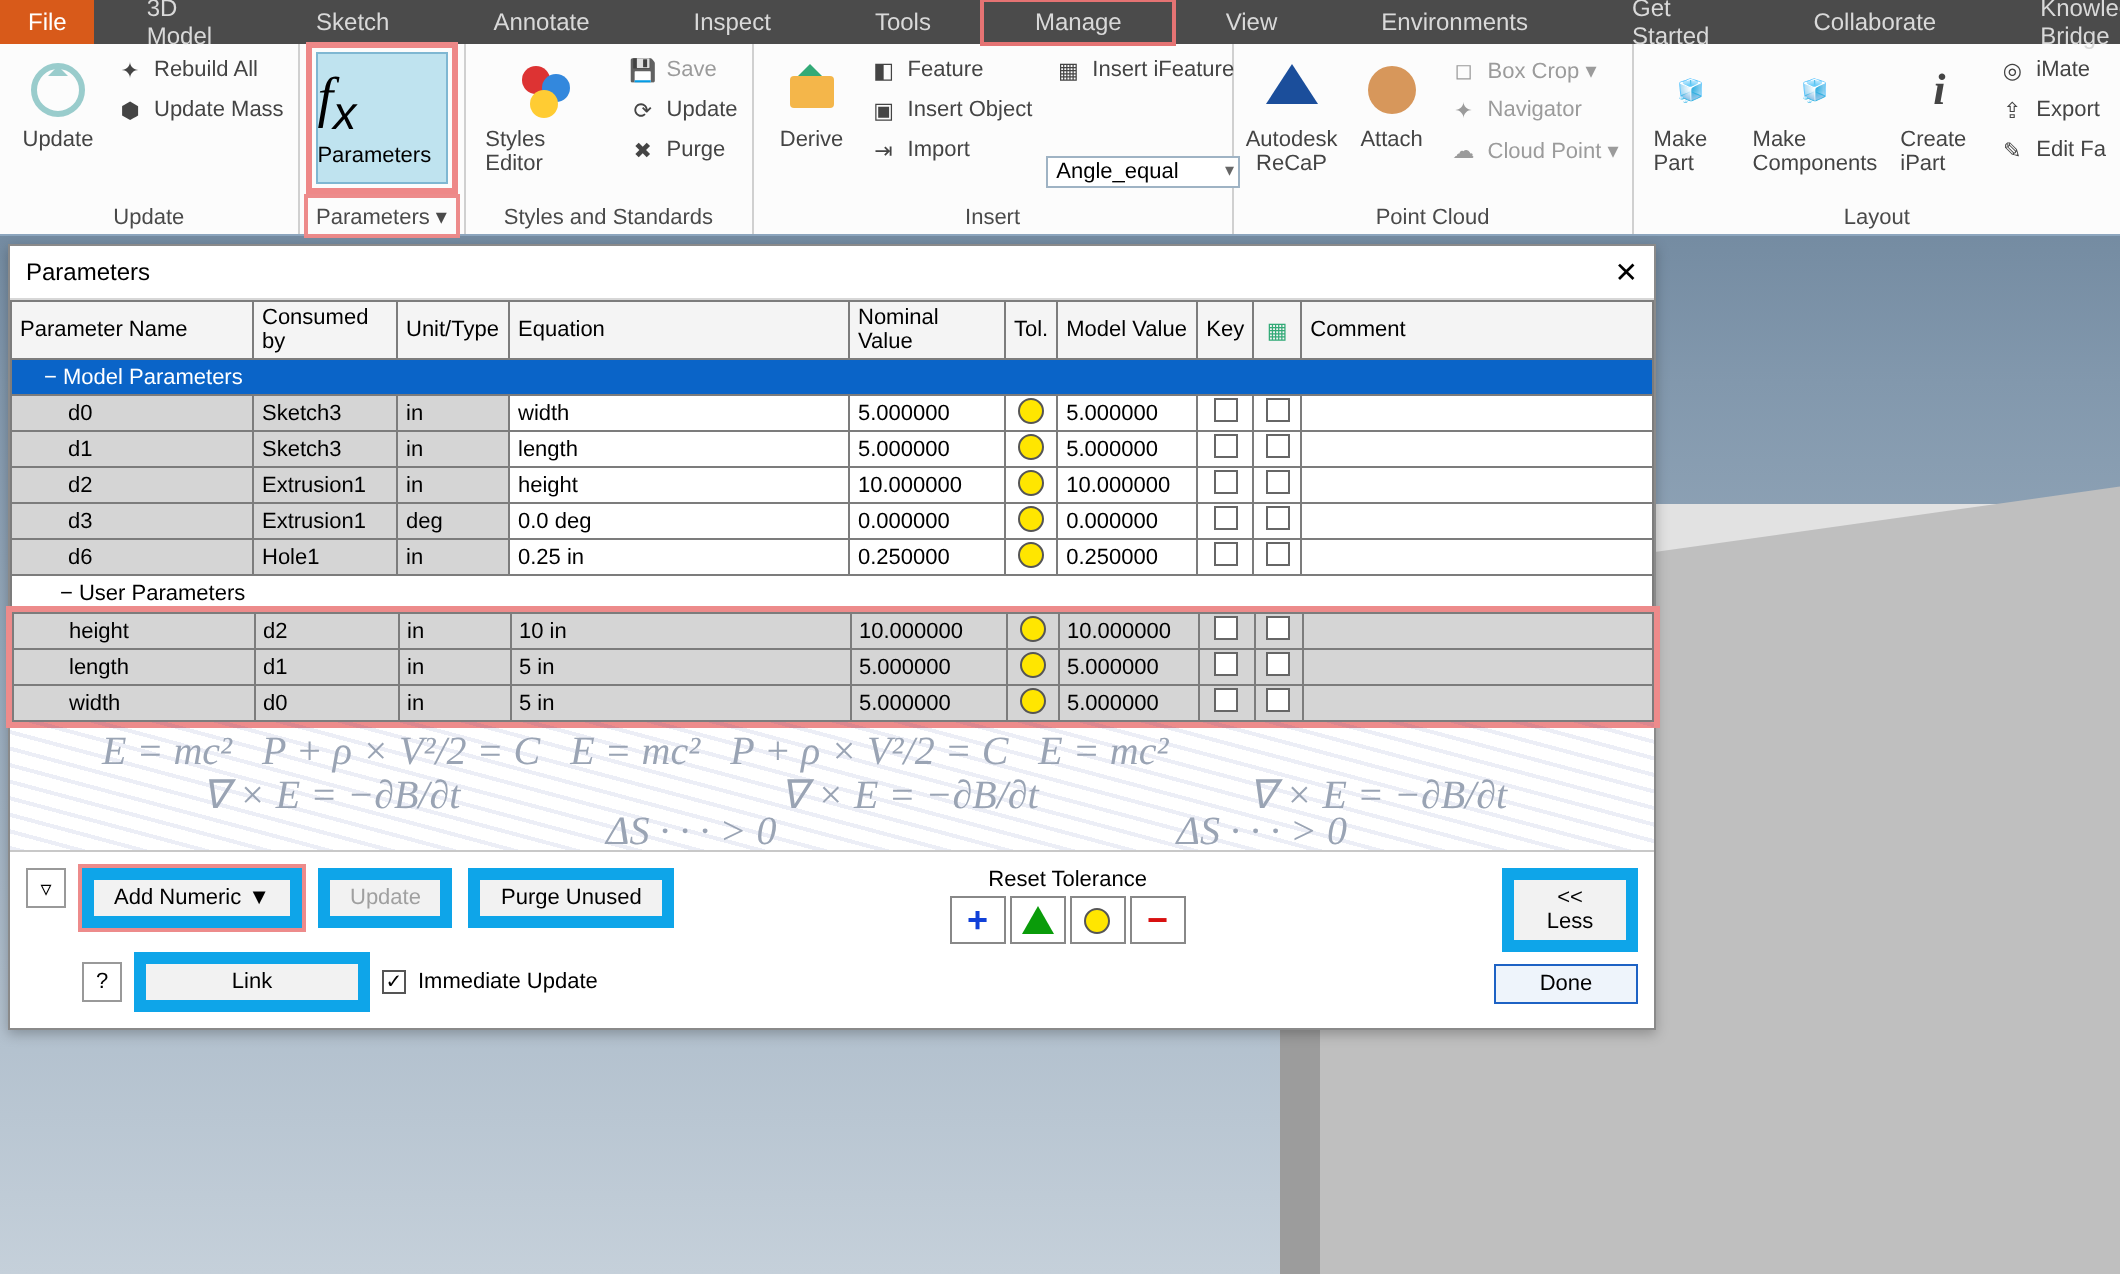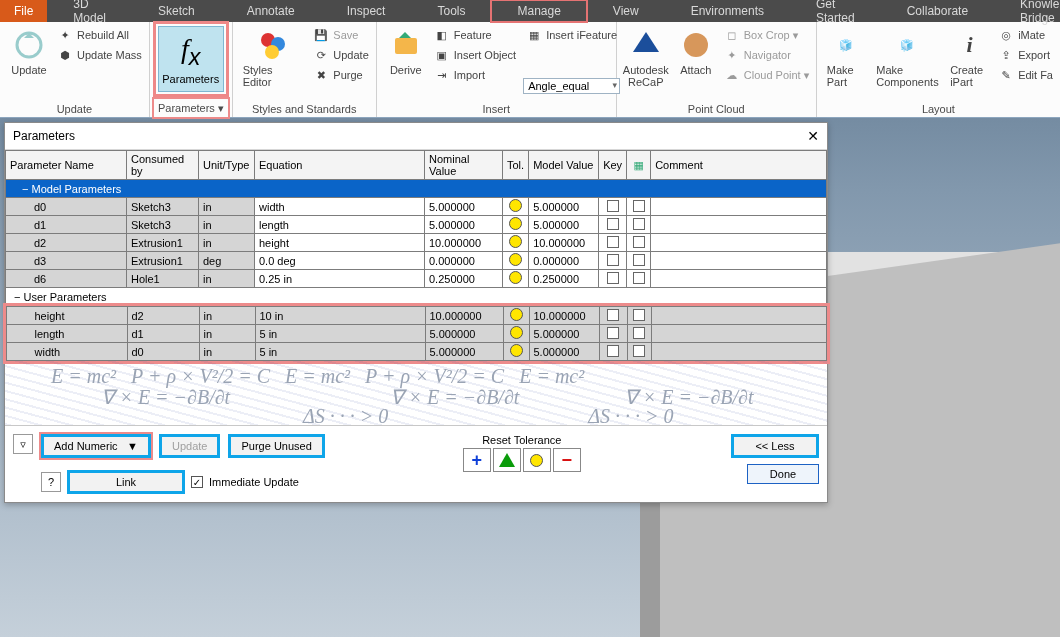--- a/index.html
+++ b/index.html
@@ -14,21 +14,21 @@
 
 .ribbon { height:96px; background:#fcfcfc; border-bottom:1px solid #8da6be; display:flex; }
 .group { border-right:1px solid #d0d0d0; display:flex; flex-direction:column; padding:2px 4px 0; }
 .group-body { flex:1; display:flex; }
 .group-label { text-align:center; font-size:11px; color:#4a4a4a; padding:3px 0 2px; }
 .big-btn { display:flex; flex-direction:column; align-items:center; justify-content:flex-start; padding:4px 6px 0; font-size:11px; color:#444; min-width:50px; }
 .big-btn .icon { width:34px; height:34px; margin-bottom:2px; display:flex; align-items:center; justify-content:center; }
 .small-row { display:flex; align-items:center; gap:4px; font-size:11px; color:#444; padding:1px 3px; white-space:nowrap; }
 .small-row .si { width:16px; height:16px; display:flex; align-items:center; justify-content:center; }
 .col { display:flex; flex-direction:column; justify-content:flex-start; padding-top:2px; gap:2px; }
-.fx-box { width:66px; height:66px; background:#bfe3ef; border:1px solid #7fb7d2; display:flex; flex-direction:column; align-items:center; justify-content:center; outline:3px solid #e88; outline-offset:2px; }
+.fx-box { width:66px; height:66px; background:#bfe3ef; border:1px solid #7fb7d2; display:flex; flex-direction:column; align-items:flex-start; justify-content:center; outline:3px solid #e88; outline-offset:2px; }
 .fx-box .fx { font-family:"Times New Roman",serif; font-style:italic; font-size:28px; }
 .fx-box .lbl { font-size:11px; margin-top:2px; }
 .combo { border:1px solid #9fb3c4; background:#fff; font-size:11px; padding:1px 14px 1px 4px; position:relative;margin-top:32px; }
 .combo::after { content:"▾"; position:absolute; right:2px; font-size:9px; color:#666; }
 .grey { color:#9b9b9b; }
 
 
 .scene { position:absolute; right:0; top:150px; bottom:0; left:520px; }
 .box3d { position:absolute; right:-40px; top:80px; width:500px; height:500px; }
 .box3d div{position:absolute;}
@@ -52,21 +52,21 @@
 .cb { width:12px;height:12px;border:1px solid #666;display:inline-block;background:#fff;}
 .redbox { outline:2px solid #ed8b8b; }
 .redbox-lg { outline:3px solid #ed8b8b; }
 
 .pwin-bg { height:64px; position:relative; overflow:hidden; }
 .pwin-bg::before{content:"";position:absolute;inset:0;background:
  repeating-linear-gradient(15deg,rgba(70,90,170,.10) 0 2px,transparent 2px 8px);}
 .formula { position:absolute; font-family:"Times New Roman",serif; font-style:italic; color:#9aa4b4; font-size:20px; white-space:nowrap;margin-left:36px;}
 
 .pwin-bottom { border-top:1px solid #c8c8c8; padding:8px; display:flex; align-items:flex-start; gap:8px; }
-.btn { border:3px solid #0ea5e9; background:#f2f2f2; font-size:11px; padding:3px 10px; }
+.btn { border:6px solid #0ea5e9; background:#f2f2f2; font-size:11px; padding:3px 10px; }
 .btn.def { border:1.5px solid #1d62c4; background:#eef4fb; }
 .btn.dis { color:#a0a0a0; }
 .small-ic { width:20px;height:20px;border:1px solid #999; display:flex;align-items:center;justify-content:center;}
 .rtol { display:flex; flex-direction:column; align-items:center; gap:2px; margin-left:130px;}
 .rtol .row{display:flex;gap:2px;}
 .rtol .cell{width:28px;height:24px;border:1px solid #888;display:flex;align-items:center;justify-content:center;background:#fff;}
 .tri{width:0;height:0;border-left:8px solid transparent;border-right:8px solid transparent;border-bottom:14px solid #0a9c0a;}
 .plus{color:#1040d8;font-size:18px;font-weight:bold;}
 .minus{color:#d81010;font-size:18px;font-weight:bold;}
 .lkrow{display:flex;align-items:center;gap:6px;margin-top:6px;}
@@ -364,21 +364,21 @@
           <td class="nm">in</td>
           <td>0.25 in</td>
    <td>0.250000</td>
           <td class="icon-col"><span class="yc"></span></td>
    <td>0.250000</td>
           <td class="icon-col"><span class="cb"></span></td>
    <td class="icon-col"><span class="cb"></span></td>
           <td></td>
         </tr>
         <tr class="section">
-          <td colspan="10" style="background:#fff;color:#000;padding-left:8px">− User Parameters</td>
+          <td colspan="10" style="background:#fff;color:#000;padding-left:24px">− User Parameters</td>
         </tr>
         <tr>
           <td colspan="10" style="padding:0;border:none">
             <div class="redbox-lg">
               <table class="ptable" style="width:100%">
                 <colgroup>
                   <col style="width:121px">
                   <col style="width:72px">
                   <col style="width:56px">
                   <col style="width:170px">
@@ -469,17 +469,17 @@
           </div>
         <div class="cell">
             <span class="yc"></span>
           </div>
         <div class="cell">
             <span class="minus">−</span>
           </div>
       </div>
     </div>
     <div style="margin-left:auto;display:flex;flex-direction:column;gap:6px;align-items:flex-end">
-      <button class="btn" style="width:88px">&lt;&lt; Less</button>
+      <button class="btn" style="width:68px">&lt;&lt; Less</button>
       <button class="btn def" style="width:72px">Done</button>
     </div>
   </div>
 </div>
 
 </body></html>

